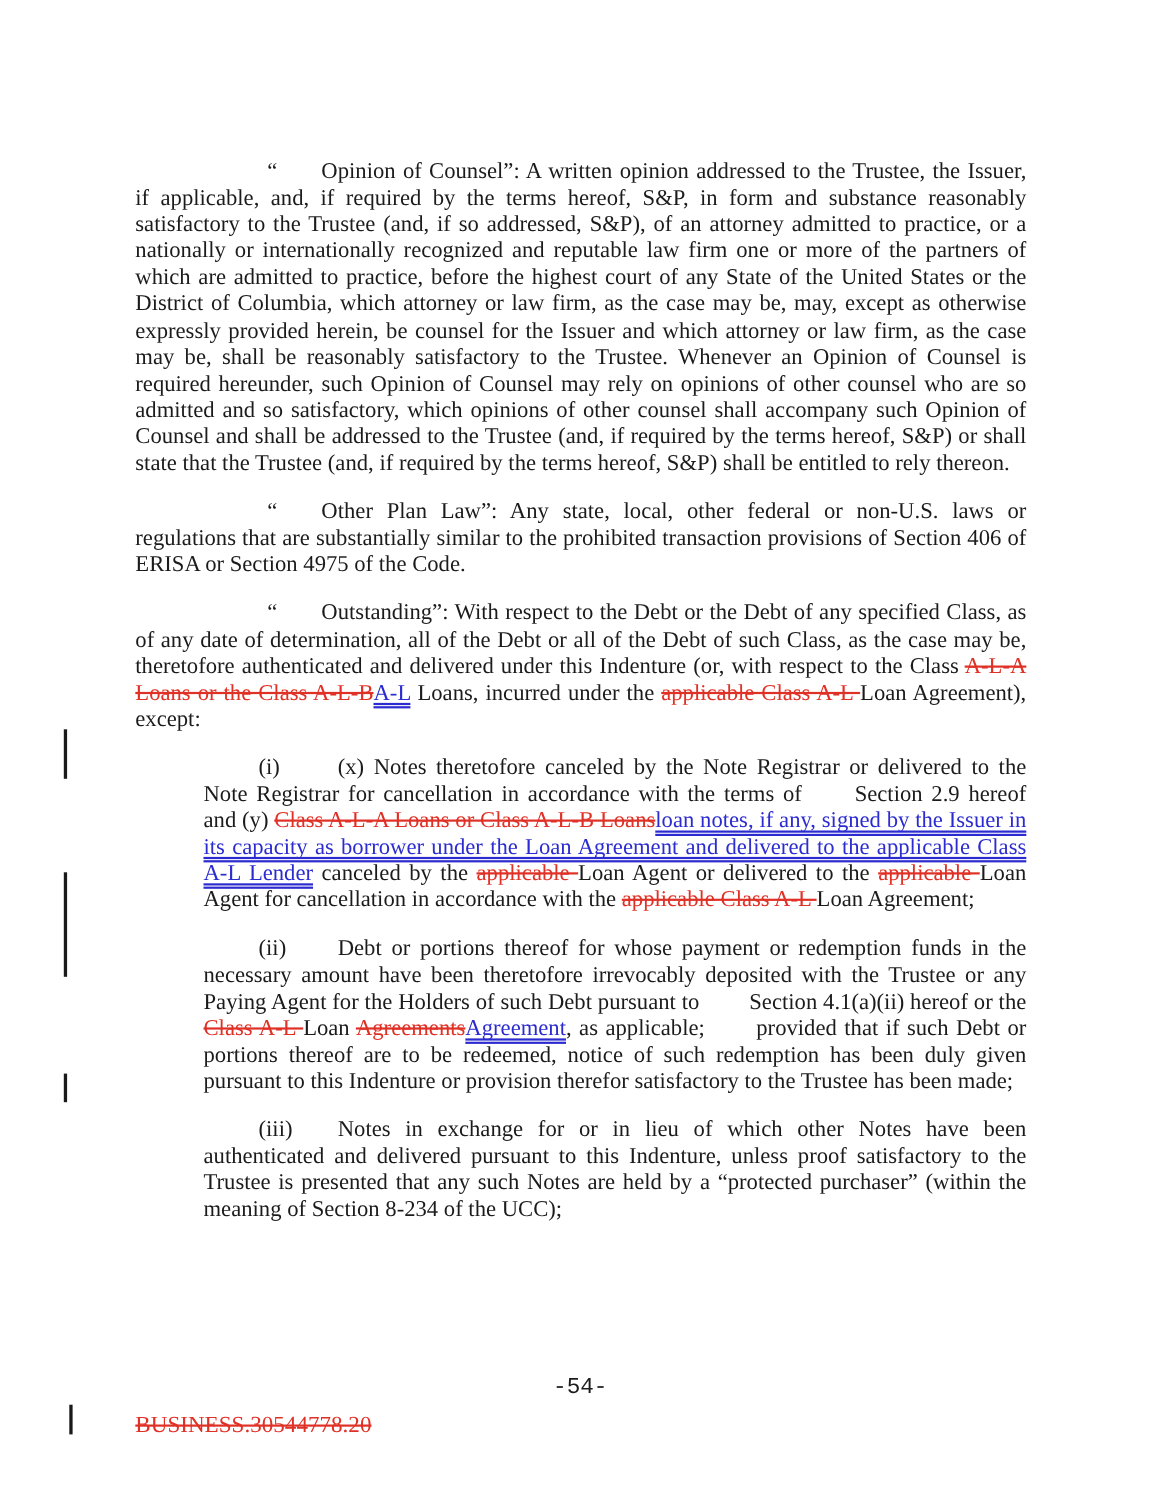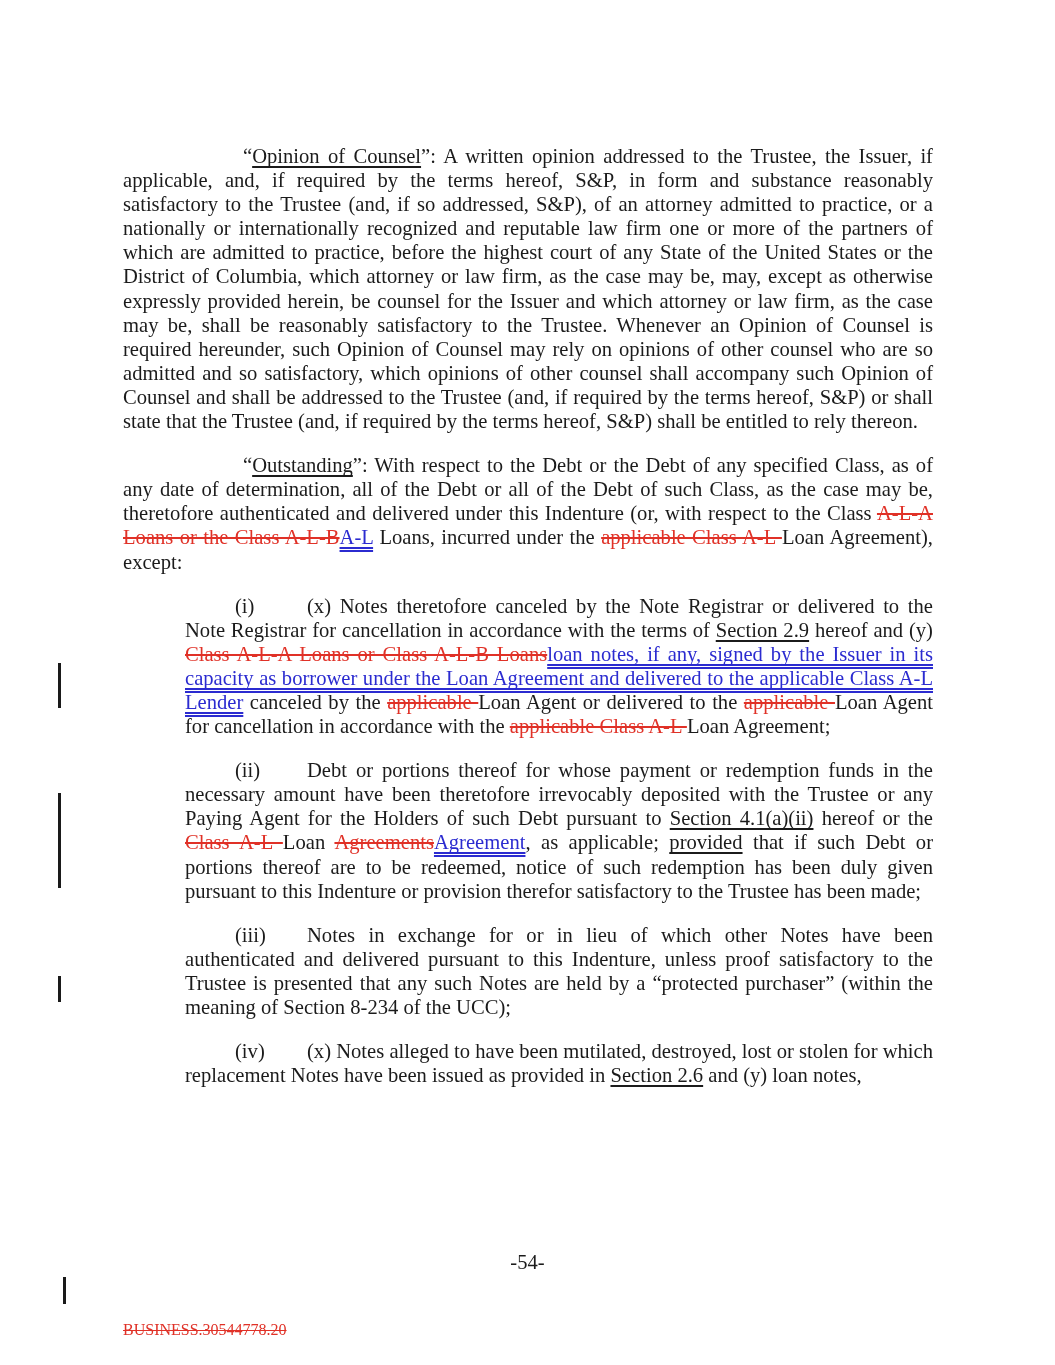--- a/index.html
+++ b/index.html
@@ -23,23 +23,23 @@
     font-size: 20.6px;
     line-height: 24.1px;
     text-align: justify;
     text-justify: inter-word;
   }
   p.body { text-indent: 120px; }
   p.list { margin-left: 62px; text-indent: 50px; width: 748px; }
   .num { display: inline-block; width: 72px; text-indent: 0; }
   .run-n { }
   .run-u {
-    text-decoration: underline;
     text-decoration-skip-ink: none;
     text-underline-offset: 3px;
+    margin-left: 40px;
   }
   .run-del {
     color: var(--del, #e03127);
     text-decoration: line-through;
     text-decoration-color: var(--del, #e03127);
   }
   .run-ins {
     color: var(--ins, #2b2bd0);
     text-decoration: underline double;
     text-decoration-color: var(--ins, #2b2bd0);
@@ -52,44 +52,45 @@
     background: #1a1a1a;
   }
   .page-number {
     position: absolute;
     top: 1250px;
     left: 0;
     width: 100%;
     text-align: center;
     font-size: 20.6px;
     line-height: 24px;
+    font-family: Liberation Mono, monospace;
   }
   .doc-id {
     position: absolute;
-    top: 1321px;
+    top: 1283px;
     left: 123px;
-    font-size: 16px;
+    font-size: 21px;
     color: var(--del, #e03127);
     text-decoration: line-through;
     text-decoration-color: var(--del, #e03127);
     padding-right: 8px;
   }
 </style>
 </head>
 <body>
 
 <div class="page">
 
   <div class="content">
       <p class="body"><span class="run-n">“</span><span class="run-u">Opinion of Counsel</span><span class="run-n">”:  A written opinion addressed to the Trustee, the Issuer, if applicable, and, if required by the terms hereof, S&amp;P, in form and substance reasonably satisfactory to the Trustee (and, if so addressed, S&amp;P), of an attorney admitted to practice, or a nationally or internationally recognized and reputable law firm one or more of the partners of which are admitted to practice, before the highest court of any State of the United States or the District of Columbia, which attorney or law firm, as the case may be, may, except as otherwise expressly provided herein, be counsel for the Issuer and which attorney or law firm, as the case may be, shall be reasonably satisfactory to the Trustee.  Whenever an Opinion of Counsel is required hereunder, such Opinion of Counsel may rely on opinions of other counsel who are so admitted and so satisfactory, which opinions of other counsel shall accompany such Opinion of Counsel and shall be addressed to the Trustee (and, if required by the terms hereof, S&amp;P) or shall state that the Trustee (and, if required by the terms hereof, S&amp;P) shall be entitled to rely thereon.</span></p>
+      <p class="body"><span class="run-n">“</span><span class="run-u">Other Plan Law</span><span class="run-n">”:  Any state, local, other federal or non-U.S. laws or regulations that are substantially similar to the prohibited transaction provisions of Section 406 of ERISA or Section 4975 of the Code.</span></p>
       <p class="body"><span class="run-n">“</span><span class="run-u">Outstanding</span><span class="run-n">”:  With respect to the Debt or the Debt of any specified Class, as of any date of determination, all of the Debt or all of the Debt of such Class, as the case may be, theretofore authenticated and delivered under this Indenture (or, with respect to the Class </span><span class="run-del">A-L-A Loans or the Class A-L-B</span><span class="run-ins">A-L</span><span class="run-n"> Loans, incurred under the </span><span class="run-del">applicable Class A-L </span><span class="run-n">Loan Agreement), except:</span></p>
       <p class="list"><span class="num">(i)</span><span class="run-n">(x) Notes theretofore canceled by the Note Registrar or delivered to the Note Registrar for cancellation in accordance with the terms of </span><span class="run-u">Section 2.9</span><span class="run-n"> hereof and (y) </span><span class="run-del">Class A-L-A Loans or Class A-L-B Loans</span><span class="run-ins">loan notes, if any, signed by the Issuer in its capacity as borrower under the Loan Agreement and delivered to the applicable Class A-L Lender</span><span class="run-n"> canceled by the </span><span class="run-del">applicable </span><span class="run-n">Loan Agent or delivered to the </span><span class="run-del">applicable </span><span class="run-n">Loan Agent for cancellation in accordance with the </span><span class="run-del">applicable Class A-L </span><span class="run-n">Loan Agreement;</span></p>
       <p class="list"><span class="num">(ii)</span><span class="run-n">Debt or portions thereof for whose payment or redemption funds in the necessary amount have been theretofore irrevocably deposited with the Trustee or any Paying Agent for the Holders of such Debt pursuant to </span><span class="run-u">Section 4.1(a)(ii)</span><span class="run-n"> hereof or the </span><span class="run-del">Class A-L </span><span class="run-n">Loan </span><span class="run-del">Agreements</span><span class="run-ins">Agreement</span><span class="run-n">, as applicable; </span><span class="run-u">provided</span><span class="run-n"> that if such Debt or portions thereof are to be redeemed, notice of such redemption has been duly given pursuant to this Indenture or provision therefor satisfactory to the Trustee has been made;</span></p>
       <p class="list"><span class="num">(iii)</span><span class="run-n">Notes in exchange for or in lieu of which other Notes have been authenticated and delivered pursuant to this Indenture, unless proof satisfactory to the Trustee is presented that any such Notes are held by a “protected purchaser” (within the meaning of Section 8-234 of the UCC);</span></p>
-      <p class="list"><span class="num">(iv)</span><span class="run-n">(x) Notes alleged to have been mutilated, destroyed, lost or stolen for which replacement Notes have been issued as provided in </span><span class="run-u">Section 2.6</span><span class="run-n"> and (y) loan notes,</span></p>
     </div>
 
   <div class="change-bar" style="left:58px; top:663px; height:45px;"></div>
   <div class="change-bar" style="left:58px; top:793px; height:95px;"></div>
   <div class="change-bar" style="left:58px; top:976px; height:26px;"></div>
   <div class="change-bar" style="left:63px; top:1277px; height:27px;"></div>
 
   <div class="page-number">-54-</div>
   <div class="doc-id">BUSINESS.30544778.20</div>
 

